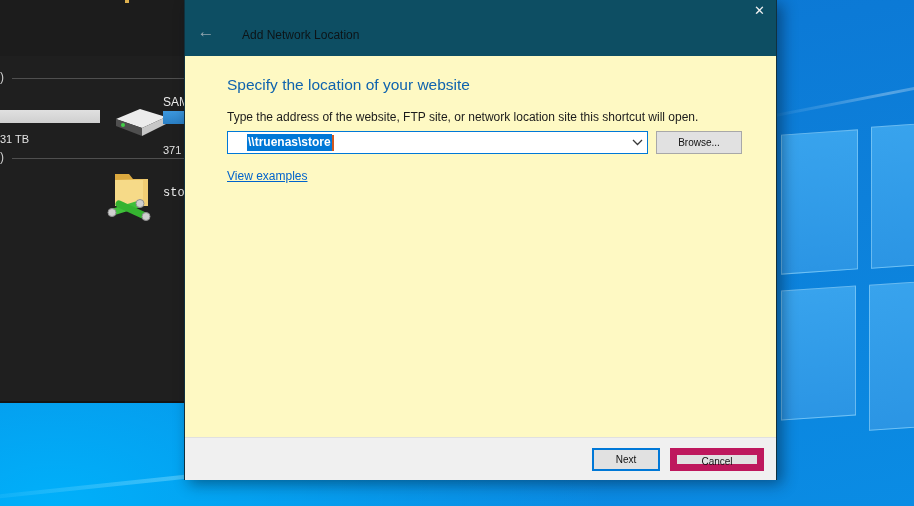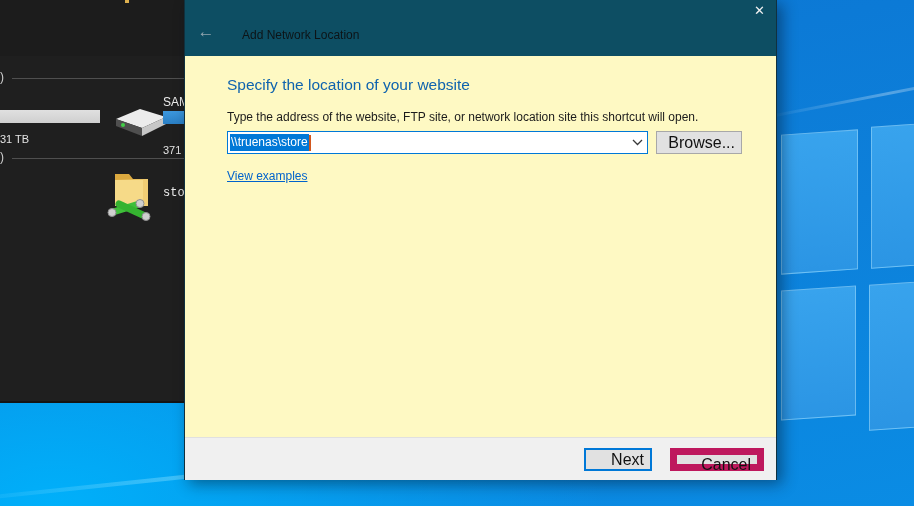--- a/index.html
+++ b/index.html
@@ -50,30 +50,30 @@
             color:#93a6b0;font-size:17px;line-height:20px;padding:0;cursor:pointer;}
   .dlg-title{position:absolute;left:57px;top:28px;font-size:12px;color:#0d1417;}
   .close-btn{position:absolute;left:556px;top:0;width:37px;height:22px;background:none;border:none;
              color:#f2f2f2;font-size:13px;line-height:16px;padding:0;cursor:pointer;}
   .dlg-body{position:relative;width:100%;height:381px;background:#fef9c3;padding:20px 30px 0 42px;}
   .dlg-body h1{margin:0;font-size:15.5px;font-weight:400;color:var(--heading-blue,#0f63ae);}
   .dlg-body p{margin:16px 0 0 0;font-size:12px;color:#1b1b1b;}
   .addr-label{display:block;margin-top:44px;font-size:12px;color:#1b1b1b;}
   .row{display:flex;margin-top:7px;gap:8px;align-items:center;}
   .combo{position:relative;display:flex;align-items:center;width:421px;height:23px;background:#fff;
-         border:1px solid var(--focus-border,#0078d7);padding-left:2px;cursor:text;}
+         border:1px solid var(--focus-border,#0078d7);padding-left:19px;cursor:text;font-weight:bold;}
   .sel{font-size:12px;line-height:17px;background:var(--selection-blue,#0078d7);color:#fff;padding:0 1px;}
   .caret{width:2px;height:16px;background:var(--caret-orange,#d2571e);}
   .chev{margin-left:auto;width:20px;display:flex;justify-content:center;align-items:center;align-self:stretch;cursor:pointer;}
-  .btn{font-size:16px;color:#111;background:var(--button-bg,#e1e1e1);border:1px solid var(--button-border,#a8a8a8);
-       height:23px;cursor:pointer;text-align:right;}
+  .btn{font-size:10px;color:#111;background:var(--button-bg,#e1e1e1);border:1px solid var(--button-border,#a8a8a8);
+       height:23px;cursor:pointer;}
   .browse{width:86px;}
   .examples{display:inline-block;margin-top:15px;font-size:12px;color:var(--link-blue,#0063cc);
             text-decoration:underline;cursor:pointer;}
-  .dlg-footer{display:flex;justify-content:flex-end;align-items:center;gap:18px;height:43px;
+  .dlg-footer{display:flex;justify-content:flex-end;align-items:center;gap:10px;height:43px;
               background:var(--footer-bg,#f0f0f0);border-top:1px solid #e0e0e0;padding-right:12px;}
   .next{width:68px;border:2px solid var(--focus-border,#0078d7);}
   .cancel{width:94px;border:7px solid #be185d;}
 </style>
 </head>
 <body>
 
 <div class="stage">
 
   <div class="beam b1"></div>

